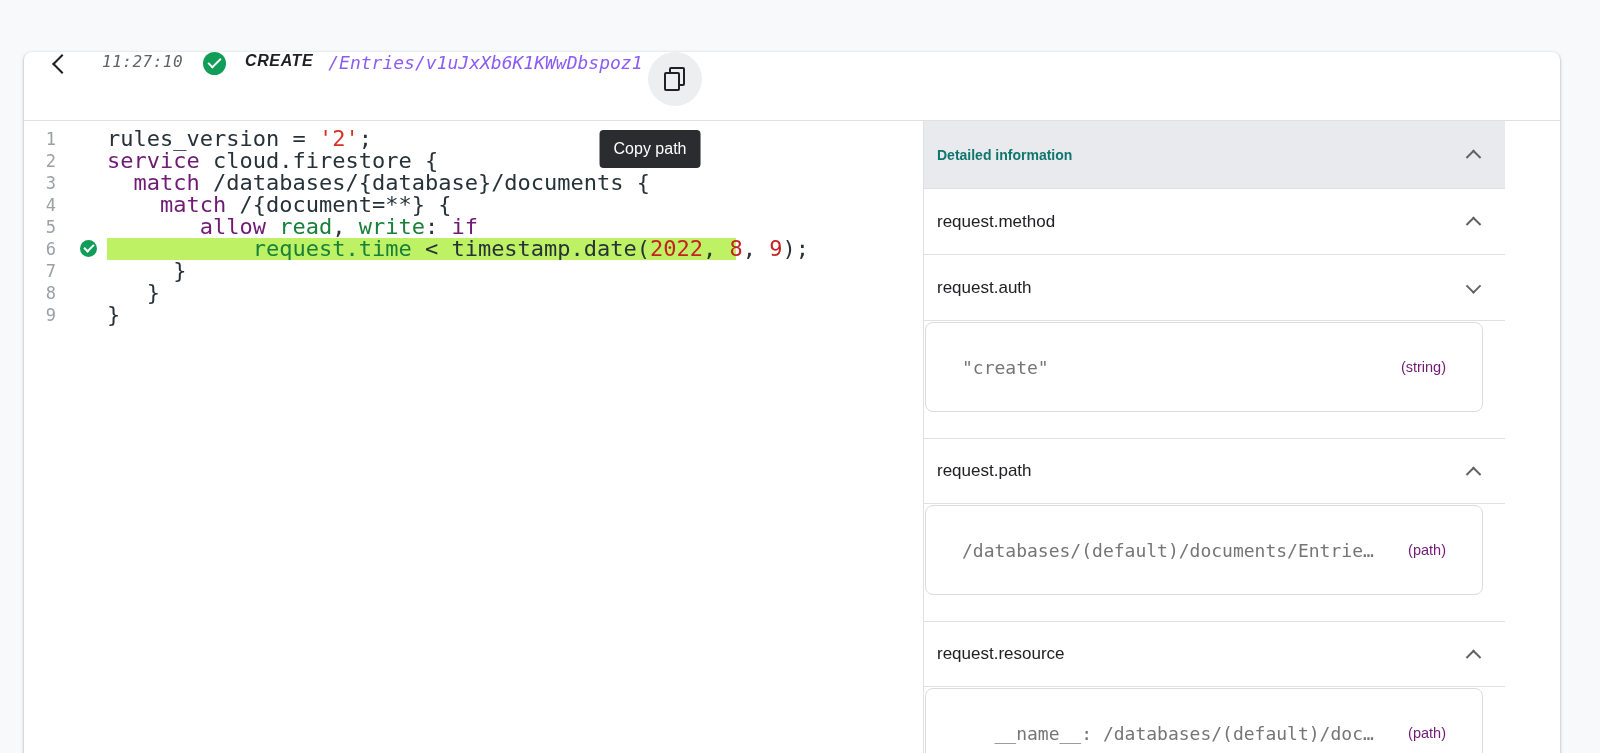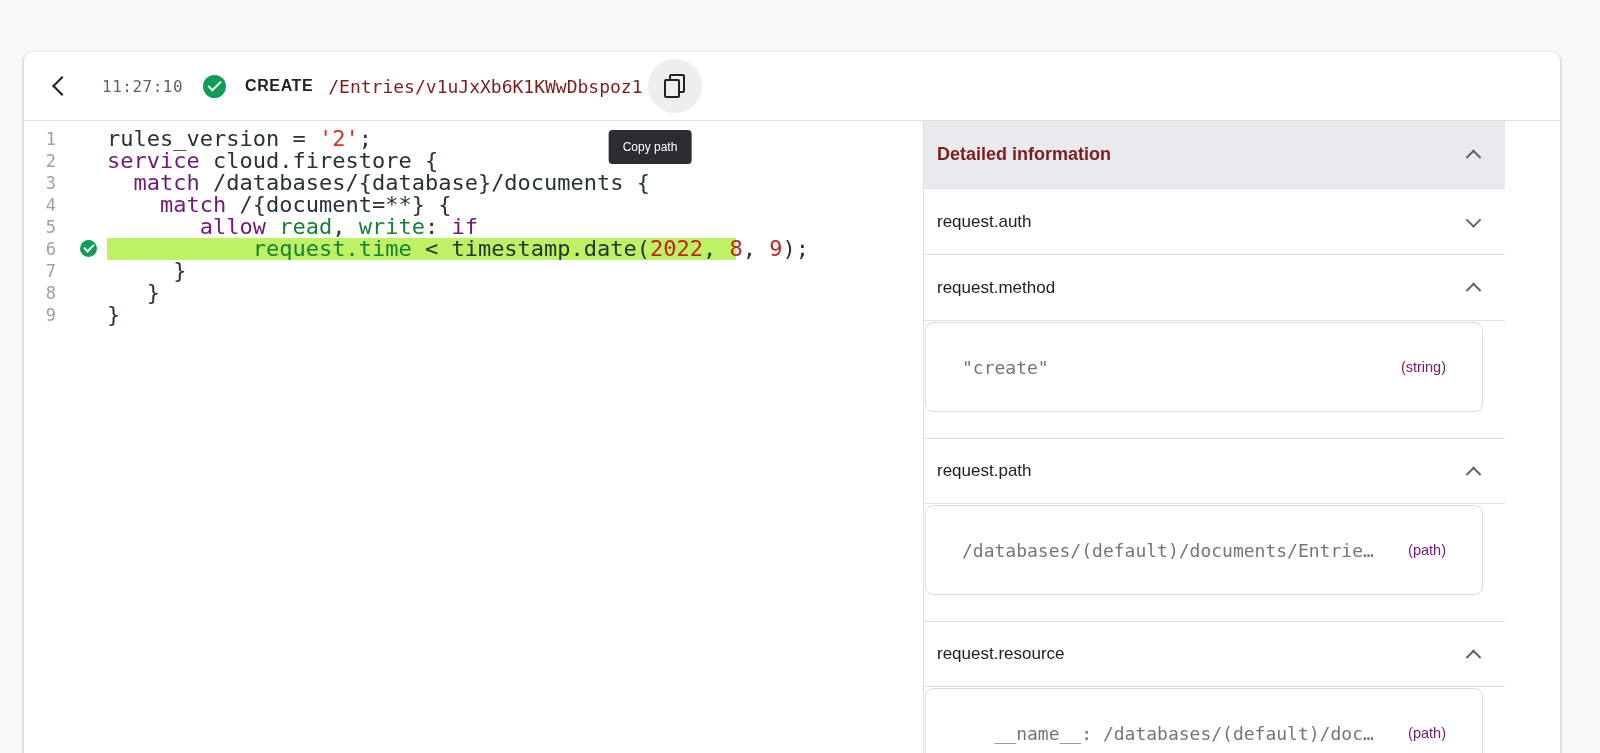--- a/index.html
+++ b/index.html
@@ -13,48 +13,48 @@
 
   
   .card{
     position:absolute;left:24px;top:52px;width:1536px;height:724px;
     background:#fff;border-radius:8px;
     box-shadow:0 1px 2px rgba(60,64,67,.3),0 1px 3px 1px rgba(60,64,67,.15);
   }
 
   
   .topbar{
-    height:69px;display:flex;align-items:center;
-    padding:0 24px;border-bottom:1px solid #e0e0e0;box-sizing:border-box;
+    height:69px;display:flex;align-items:flex-start;
+    padding:0 24px;border-bottom:1px solid #e0e0e0;box-sizing:border-box;font-style:italic;
   }
   .back-btn{background:none;border:none;padding:0;margin-right:30px;cursor:pointer;
     width:24px;height:24px;display:flex;align-items:center;justify-content:center}
   .chev-left{display:inline-block;width:12px;height:12px;
     border-left:2.5px solid #1f1f1f;border-bottom:2.5px solid #1f1f1f;
     transform:rotate(45deg);margin-left:4px}
   .time{font-size:16px;color:#5f6368;letter-spacing:.5px;margin-right:20px}
   .check-badge{border-radius:50%;background:#0f9d58;position:relative;display:inline-block;flex:none}
   .badge-lg{width:23px;height:23px;margin-right:19px}
   .badge-lg::after{content:"";position:absolute;left:5px;top:6px;width:11px;height:5px;
     border-left:2.5px solid #fff;border-bottom:2.5px solid #fff;transform:rotate(-45deg)}
   .badge-sm{width:17px;height:17px}
   .badge-sm::after{content:"";position:absolute;left:3.5px;top:4px;width:8px;height:4px;
     border-left:2px solid #fff;border-bottom:2px solid #fff;transform:rotate(-45deg)}
   .method{font-size:16px;font-weight:700;letter-spacing:.6px;color:#202124;margin-right:15px}
-  .req-path{font-size:18px;color:#7f1d1d;margin-right:5px}
+  .req-path{font-size:18px;color:#8b5cf6;margin-right:5px}
   .copy-btn{width:54px;height:54px;border-radius:50%;background:#eceef0;border:none;
     display:flex;align-items:center;justify-content:center;cursor:pointer;flex:none}
   .copy-icon{position:relative;width:21px;height:24px;display:block}
   .copy-icon::before{content:"";position:absolute;top:0;right:0;width:12px;height:15px;
     border:2px solid #202124;border-radius:2px}
   .copy-icon::after{content:"";position:absolute;bottom:0;left:0;width:12px;height:15px;
     border:2px solid #202124;border-radius:2px;background:#eceef0}
   .tooltip{
     position:absolute;top:78px;left:626px;transform:translateX(-50%);
-    background:rgba(32,33,36,.95);color:#fff;font-size:12px;
+    background:rgba(32,33,36,.95);color:#fff;font-size:16px;
     padding:10px 14px;border-radius:4px;white-space:nowrap;z-index:9;
   }
 
   
   .content{display:flex;height:655px}
   .editor{flex:1;min-width:0;padding-top:7px;overflow:hidden}
   .code-row{display:flex;height:22px}
   .gutter{flex:none;width:83px;position:relative}
   .ln{position:absolute;left:0;top:0;width:32px;text-align:right;
     font-family:"DejaVu Sans Mono","Liberation Mono",monospace;
@@ -69,21 +69,21 @@
   .tok-num{color:#c5221f}
   .tok-str{color:#d93025}
 
   
   .panel{width:637px;flex:none;border-left:1px solid #e0e0e0;
     box-sizing:border-box;padding-right:55px;background:#fff;overflow:hidden}
   .panel-header{
     height:68px;background:#e8eaed;display:flex;align-items:center;
     justify-content:space-between;padding:0 26px 0 13px;box-sizing:border-box;
     border-bottom:1px solid #e0e0e0;cursor:pointer}
-  .panel-title{font-size:18px;font-weight:700;color:#7f1d1d}
+  .panel-title{font-size:14px;font-weight:700;color:#0f766e}
   .sec-row{
     height:66px;display:flex;align-items:center;justify-content:space-between;
     padding:0 26px 0 13px;box-sizing:border-box;border-bottom:1px solid #e0e0e0;cursor:pointer}
   .sec-row.bt{border-top:1px solid #e0e0e0}
   .sec-label{font-size:17px;color:#202124}
   .chev{display:inline-block;width:9px;height:9px;
     border-right:2px solid #5f6368;border-bottom:2px solid #5f6368;flex:none}
   .chev.down{transform:rotate(45deg) translate(-1px,-1px)}
   .chev.up{transform:rotate(225deg) translate(-2px,-2px)}
   .value-card{
@@ -176,26 +176,26 @@
         </div>
     </div>
 
     <aside class="panel">
       <div class="panel-header">
         <span class="panel-title">Detailed information</span>
         <span class="chev up"></span>
       </div>
       <div id="panel-sections">
           <div class="sec-row">
+            <span class="sec-label">request.method</span>
+            <span class="chev up"></span>
+          </div>
+          <div class="sec-row">
             <span class="sec-label">request.auth</span>
             <span class="chev down"></span>
-          </div>
-          <div class="sec-row">
-            <span class="sec-label">request.method</span>
-            <span class="chev up"></span>
           </div>
           <div class="value-card">
             <span class="value-text mono">"create"</span>
             <span class="value-type">(string)</span>
           </div>
           <div class="sec-row bt">
             <span class="sec-label">request.path</span>
             <span class="chev up"></span>
           </div>
           <div class="value-card">

